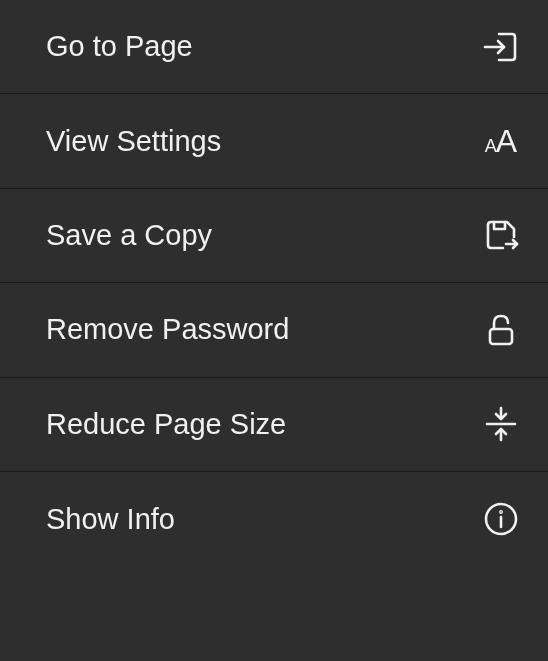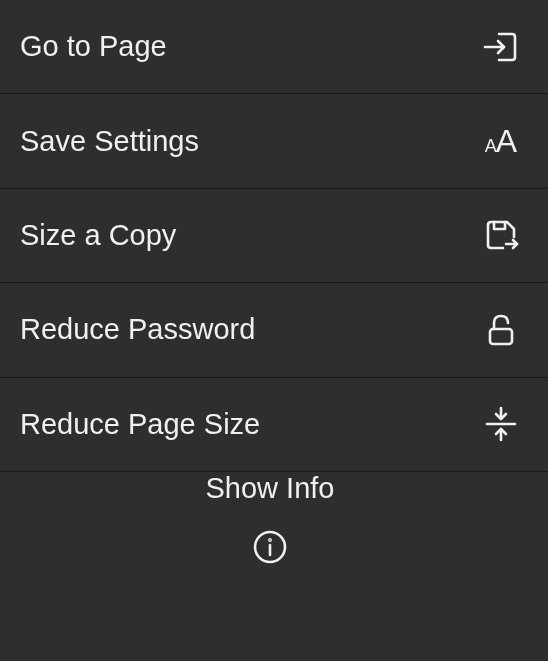--- a/index.html
+++ b/index.html
@@ -17,28 +17,27 @@
     .menu {
       display: flex;
       flex-direction: column;
       width: 100%;
       height: 100%;
     }
     .menu-item {
       display: flex;
       align-items: center;
       justify-content: space-between;
-      padding: 0 28px 0 20px;
+      padding: 0 28px 0 46px;
       height: 94.4px;
       border-bottom: 1px solid #1a1a1a;
       cursor: pointer;
     }
     .menu-item:last-child {
       border-bottom: none;
-      flex-direction: column;
     }
     .menu-label {
       color: #f0f0f0;
       font-size: 29px;
       font-weight: 400;
     }
     .menu-icon {
       width: 38px;
       height: 38px;
       display: flex;
@@ -77,44 +76,44 @@
     <span class="menu-icon">
       <svg viewBox="0 0 38 38" fill="none" stroke="currentColor" stroke-width="2.6" stroke-linecap="round" stroke-linejoin="round">
         <path d="M17 6 L30 6 Q33 6 33 9 L33 29 Q33 32 30 32 L17 32"></path>
         <line x1="3" y1="19" x2="22" y2="19"></line>
         <polyline points="16,13 22,19 16,25"></polyline>
       </svg>
     </span>
   </div>
 
   <div class="menu-item">
-    <span class="menu-label">Save Settings</span>
+    <span class="menu-label">View Settings</span>
     <span class="menu-icon">
       <span class="text-icon">
           <span class="small-a">A</span>
           <span class="big-a">A</span>
         </span>
     </span>
   </div>
 
   <div class="menu-item">
-    <span class="menu-label">Size a Copy</span>
+    <span class="menu-label">Save a Copy</span>
     <span class="menu-icon">
       <svg viewBox="0 0 38 38" fill="none" stroke="currentColor" stroke-width="2.6" stroke-linecap="round" stroke-linejoin="round">
         <path d="M6 9 Q6 6 9 6 L25 6 L32 13 L32 21"></path>
         <path d="M6 9 L6 29 Q6 32 9 32 L21 32"></path>
         <path d="M12 6 L12 13 L23 13 L23 6"></path>
         <line x1="24" y1="28" x2="35" y2="28"></line>
         <polyline points="31,24 35,28 31,32"></polyline>
       </svg>
     </span>
   </div>
 
   <div class="menu-item">
-    <span class="menu-label">Reduce Password</span>
+    <span class="menu-label">Remove Password</span>
     <span class="menu-icon">
       <svg viewBox="0 0 38 38" fill="none" stroke="currentColor" stroke-width="2.6" stroke-linecap="round" stroke-linejoin="round">
         <rect x="8" y="18" width="22" height="15" rx="3"></rect>
         <path d="M12 18 L12 12 Q12 5 19 5 Q26 5 26 12"></path>
       </svg>
     </span>
   </div>
 
 
   <div class="menu-item">

